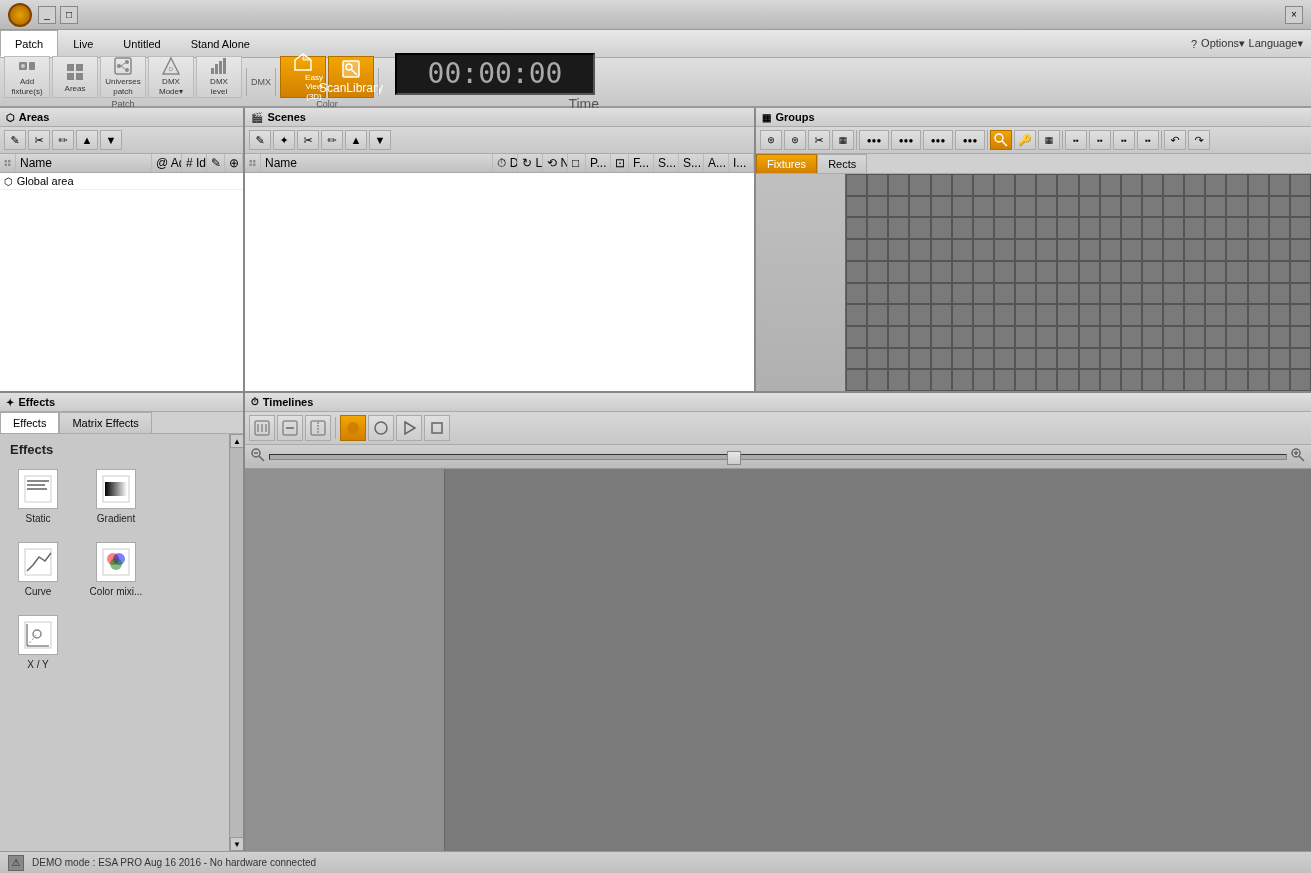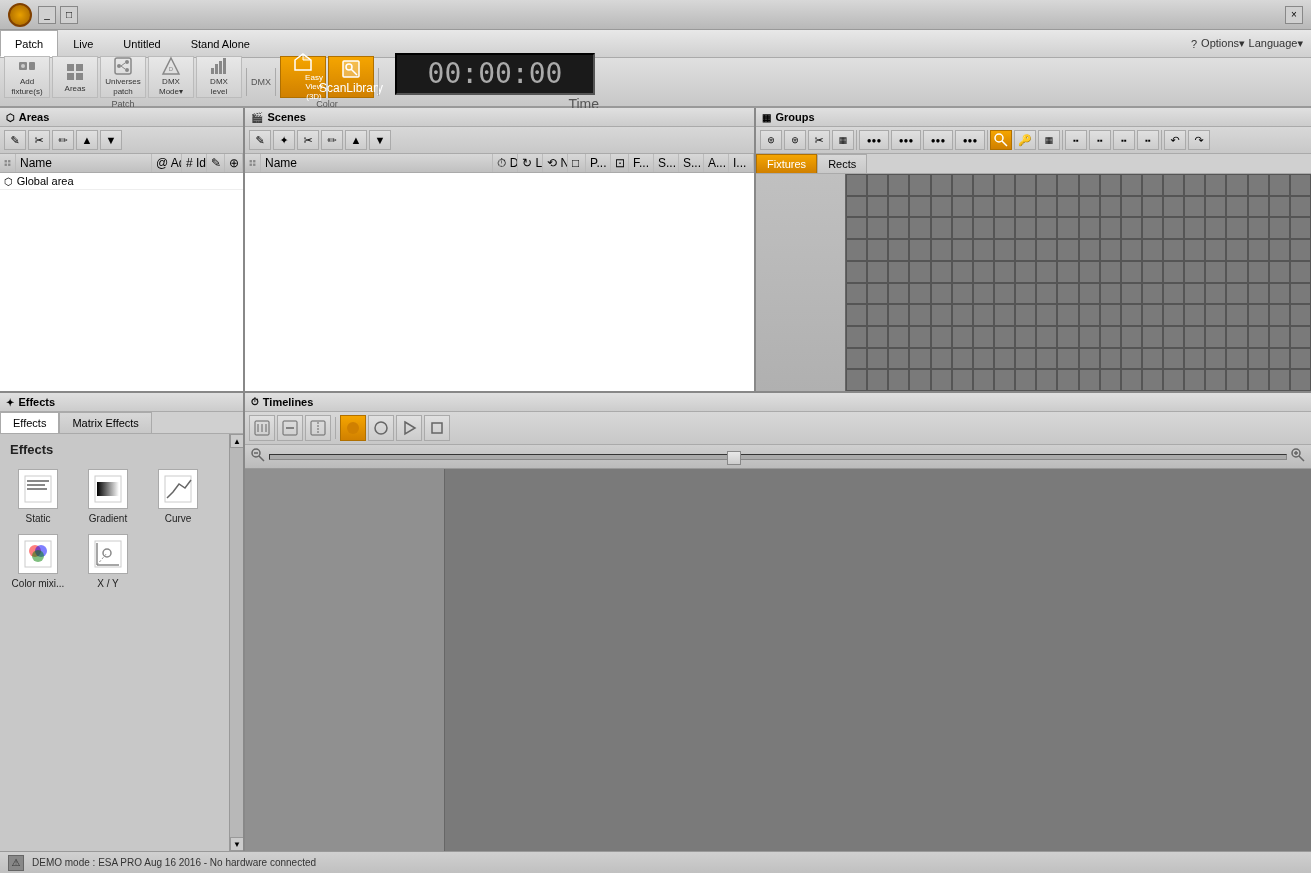--- a/index.html
+++ b/index.html
@@ -227,21 +227,21 @@
     .effects-title {
       font-size: 13px;
       font-weight: bold;
       color: #222;
       margin-bottom: 12px;
       padding-left: 2px;
     }
     .effects-grid {
       display: flex;
       flex-wrap: wrap;
-      gap: 10px;
+      gap: 18px;
     }
     .effect-item {
       display: flex;
       flex-direction: column;
       align-items: center;
       width: 60px;
       cursor: pointer;
     }
     .effect-icon {
       width: 40px; height: 40px;

